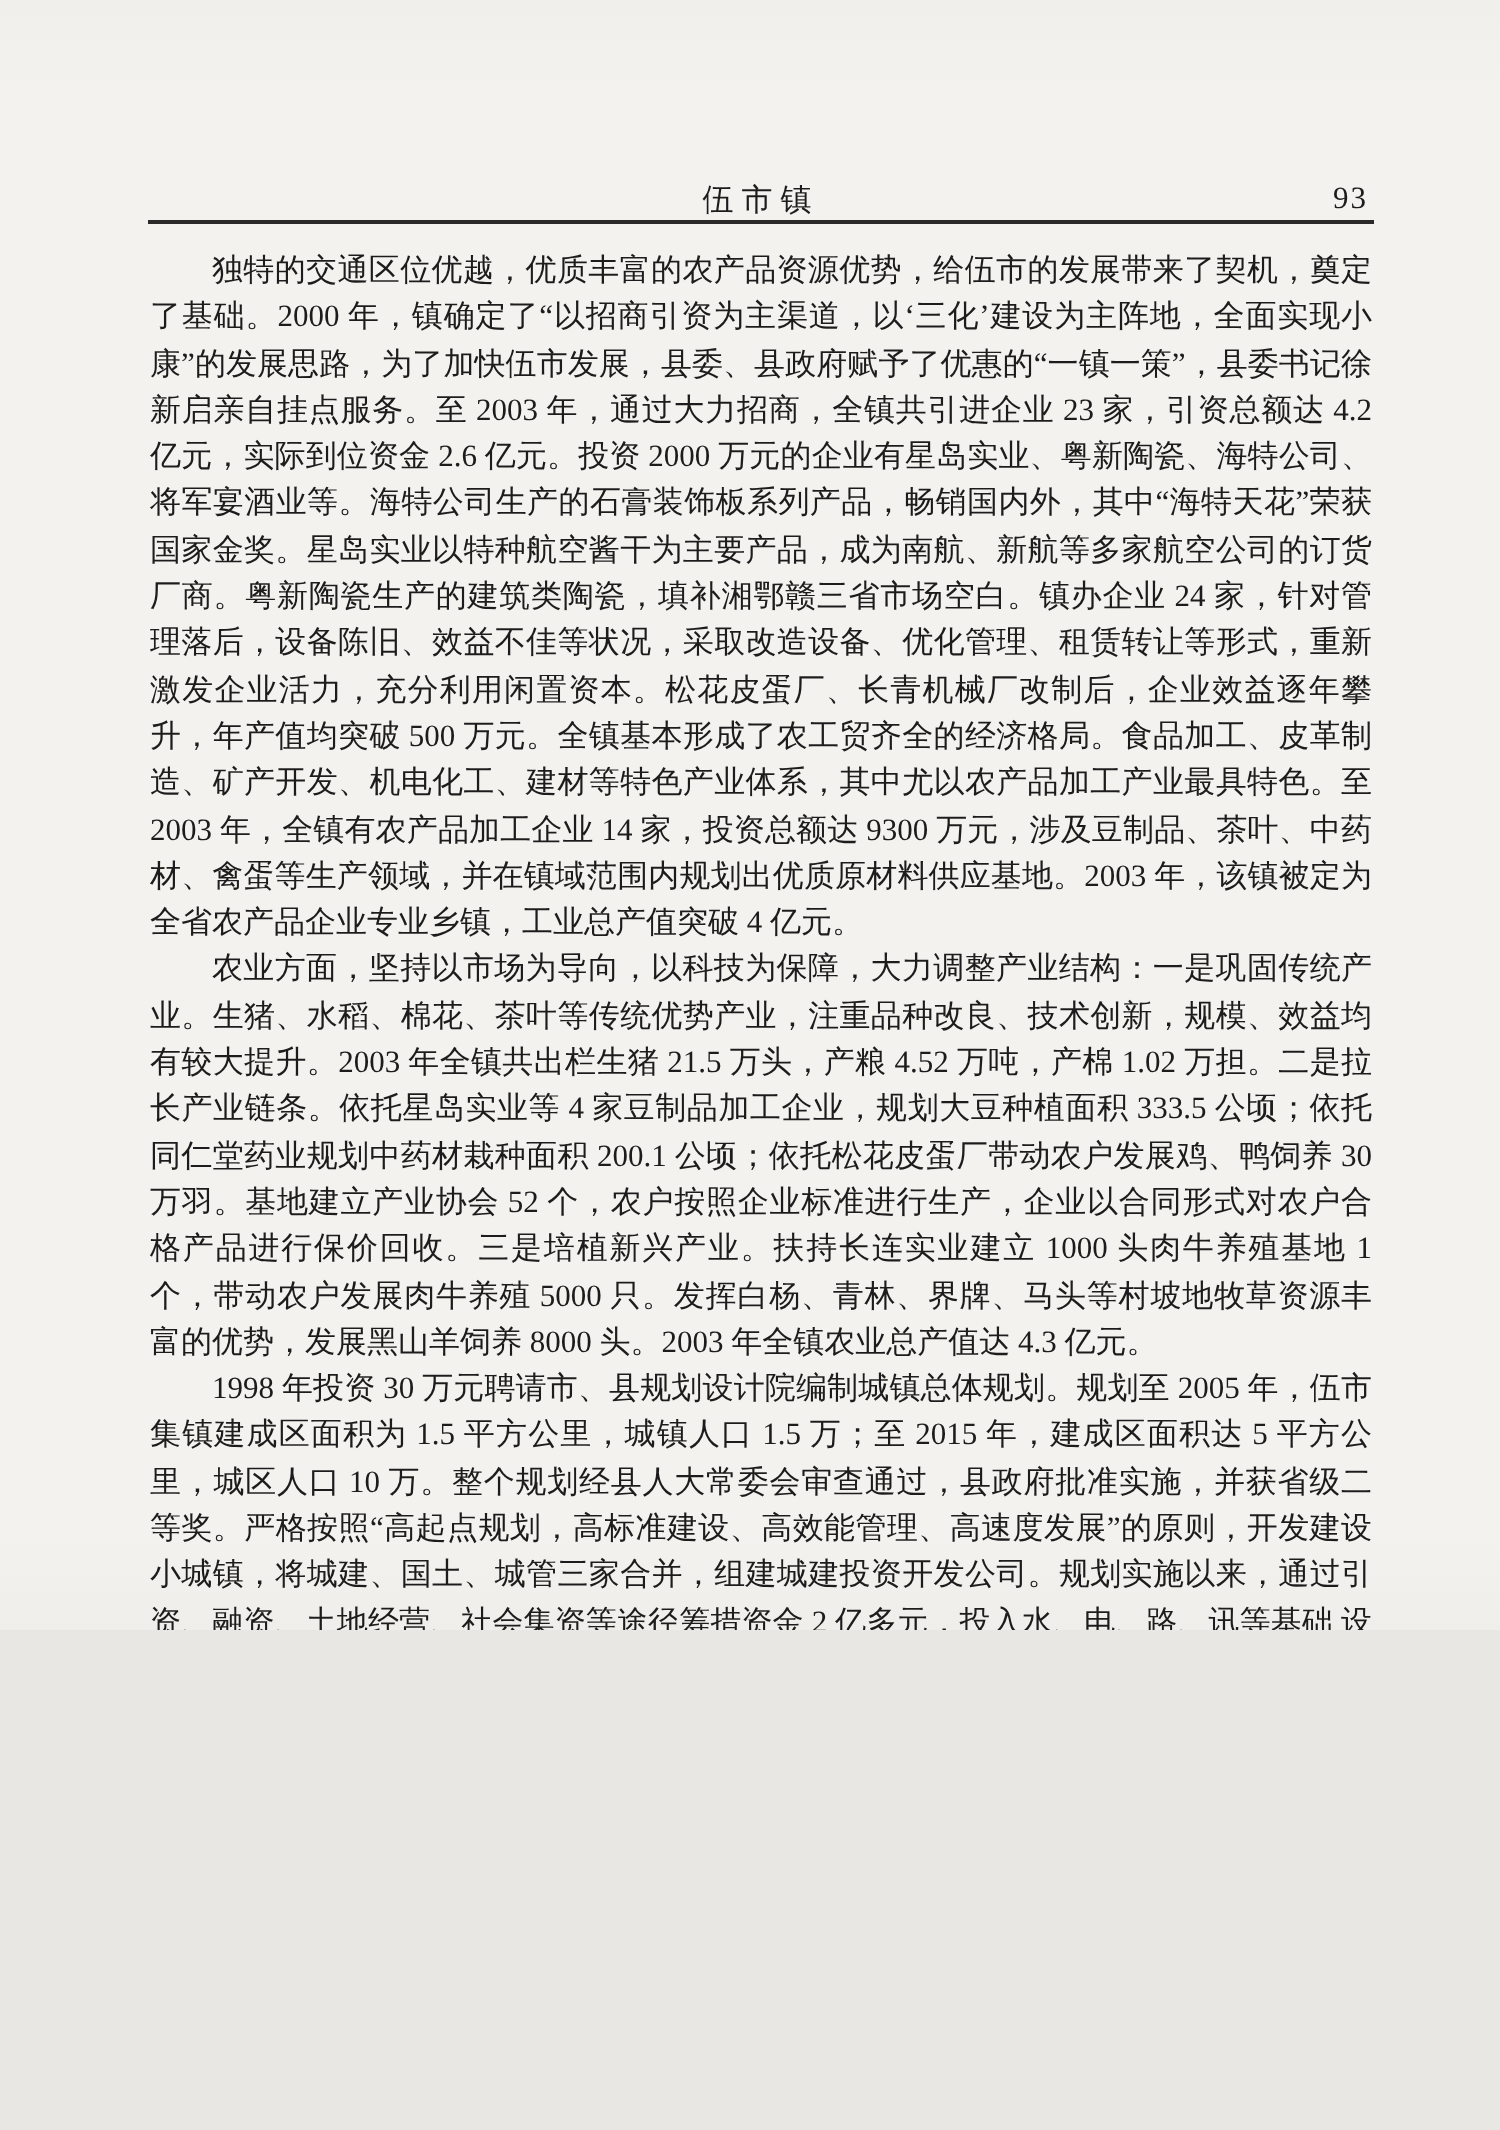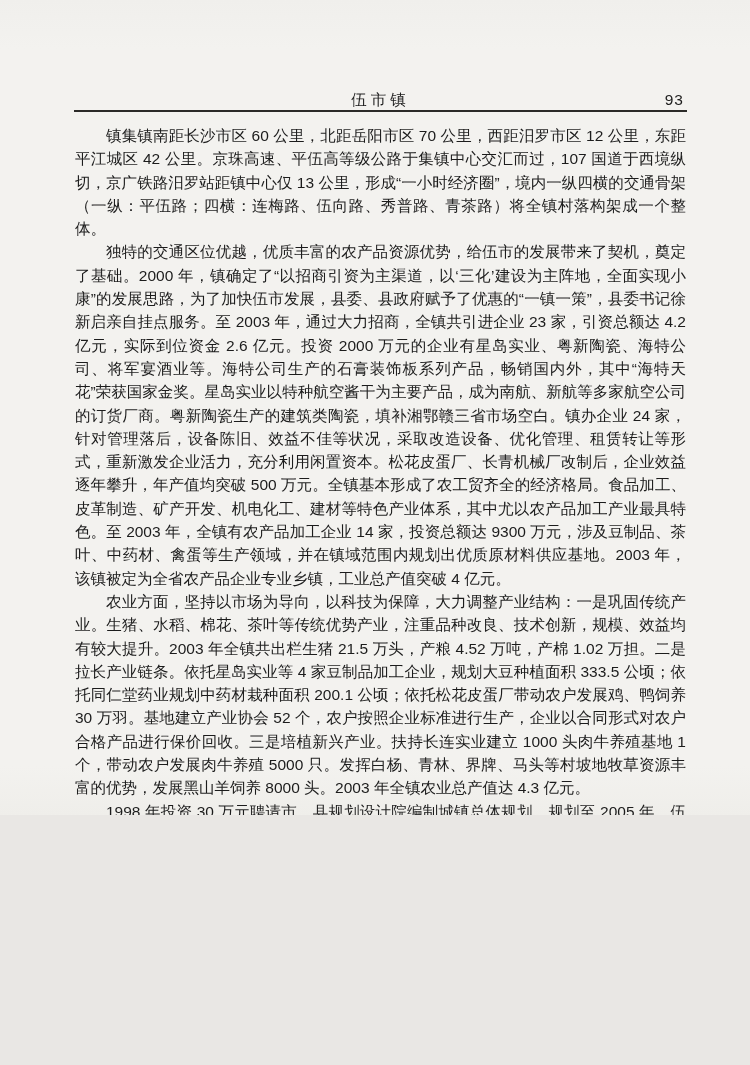--- a/index.html
+++ b/index.html
@@ -8,21 +8,21 @@
     background: #e9e7e4;
   }
   .page {
     position: relative;
     width: 750px;
     height: 815px;
     margin: 0 auto;
     background: #f2f1ee;
     background-image: linear-gradient(180deg, #f0efec 0%, #f3f2ef 6%, #f3f2ef 94%, #efeeea 100%);
     overflow: hidden;
-    font-family: Liberation Sans, sans-serif;
+    font-family: Liberation Serif, serif;
     color: #1c1c1c;
   }
   .running-header {
     position: absolute;
     top: 90px;
     left: 75px;
     right: 64px;
     height: 22px;
     font-size: 15.5px;
   }
@@ -70,21 +70,20 @@
 <div class="page">
 
   <div class="running-header">
     <span class="title">伍市镇</span>
     <span class="pagenum">93</span>
   </div>
 
   <div class="header-rule"></div>
 
   <div class="doc-body">
-    <p>镇集镇南距长沙市区 60 公里，北距岳阳市区 70 公里，西距汨罗市区 12 公里，东距平江城区 42 公里。京珠高速、平伍高等级公路于集镇中心交汇而过，107 国道于西境纵切，京广铁路汨罗站距镇中心仅 13 公里，形成“一小时经济圈”，境内一纵四横的交通骨架（一纵：平伍路；四横：连梅路、伍向路、秀普路、青茶路）将全镇村落构架成一个整体。</p>
     <p>独特的交通区位优越，优质丰富的农产品资源优势，给伍市的发展带来了契机，奠定了基础。2000 年，镇确定了“以招商引资为主渠道，以‘三化’建设为主阵地，全面实现小康”的发展思路，为了加快伍市发展，县委、县政府赋予了优惠的“一镇一策”，县委书记徐新启亲自挂点服务。至 2003 年，通过大力招商，全镇共引进企业 23 家，引资总额达 4.2 亿元，实际到位资金 2.6 亿元。投资 2000 万元的企业有星岛实业、粤新陶瓷、海特公司、将军宴酒业等。海特公司生产的石膏装饰板系列产品，畅销国内外，其中“海特天花”荣获国家金奖。星岛实业以特种航空酱干为主要产品，成为南航、新航等多家航空公司的订货厂商。粤新陶瓷生产的建筑类陶瓷，填补湘鄂赣三省市场空白。镇办企业 24 家，针对管理落后，设备陈旧、效益不佳等状况，采取改造设备、优化管理、租赁转让等形式，重新激发企业活力，充分利用闲置资本。松花皮蛋厂、长青机械厂改制后，企业效益逐年攀升，年产值均突破 500 万元。全镇基本形成了农工贸齐全的经济格局。食品加工、皮革制造、矿产开发、机电化工、建材等特色产业体系，其中尤以农产品加工产业最具特色。至 2003 年，全镇有农产品加工企业 14 家，投资总额达 9300 万元，涉及豆制品、茶叶、中药材、禽蛋等生产领域，并在镇域范围内规划出优质原材料供应基地。2003 年，该镇被定为全省农产品企业专业乡镇，工业总产值突破 4 亿元。</p>
     <p>农业方面，坚持以市场为导向，以科技为保障，大力调整产业结构：一是巩固传统产业。生猪、水稻、棉花、茶叶等传统优势产业，注重品种改良、技术创新，规模、效益均有较大提升。2003 年全镇共出栏生猪 21.5 万头，产粮 4.52 万吨，产棉 1.02 万担。二是拉长产业链条。依托星岛实业等 4 家豆制品加工企业，规划大豆种植面积 333.5 公顷；依托同仁堂药业规划中药材栽种面积 200.1 公顷；依托松花皮蛋厂带动农户发展鸡、鸭饲养 30 万羽。基地建立产业协会 52 个，农户按照企业标准进行生产，企业以合同形式对农户合格产品进行保价回收。三是培植新兴产业。扶持长连实业建立 1000 头肉牛养殖基地 1 个，带动农户发展肉牛养殖 5000 只。发挥白杨、青林、界牌、马头等村坡地牧草资源丰富的优势，发展黑山羊饲养 8000 头。2003 年全镇农业总产值达 4.3 亿元。</p>
     <p>1998 年投资 30 万元聘请市、县规划设计院编制城镇总体规划。规划至 2005 年，伍市集镇建成区面积为 1.5 平方公里，城镇人口 1.5 万；至 2015 年，建成区面积达 5 平方公里，城区人口 10 万。整个规划经县人大常委会审查通过，县政府批准实施，并获省级二等奖。严格按照“高起点规划，高标准建设、高效能管理、高速度发展”的原则，开发建设小城镇，将城建、国土、城管三家合并，组建城建投资开发公司。规划实施以来，通过引资、融资、土地经营、社会集资等途径筹措资金 2 亿多元，投入水、电、路、讯等基础 设施建设。到 2003 年，共开发平伍、伍向、中兴、学园、茶园、长青 6 条街道；新建日供万吨自来水厂，11 万伏变电站、伍市医技大楼、伍市学校；完成了镇政府办公楼及九龙宾馆、文化站、国土所、信用社、建筑公司、教师之家、嵩岳图书馆等 30 多家企事业单位的高标准建房，拉动 600 余户农民进镇建房；开通闭路电视、微波传真、无线寻呼；城镇开发面积达 1.2 平方公里，城镇人口增至 1.2 万人。</p>
     <p>1978 年后，经济建设和社会事业发展取得明显成效。至 2003 年，全镇国内生产总值 9.1 亿元，比 1978 年增加 8.05 亿元，增长近 8 倍；财政总收入 1750 万元，比 1978 年增加 1525 万元，增长 6.8 倍。</p>
 
   </div>
 
 </div>
 
 </body></html>

